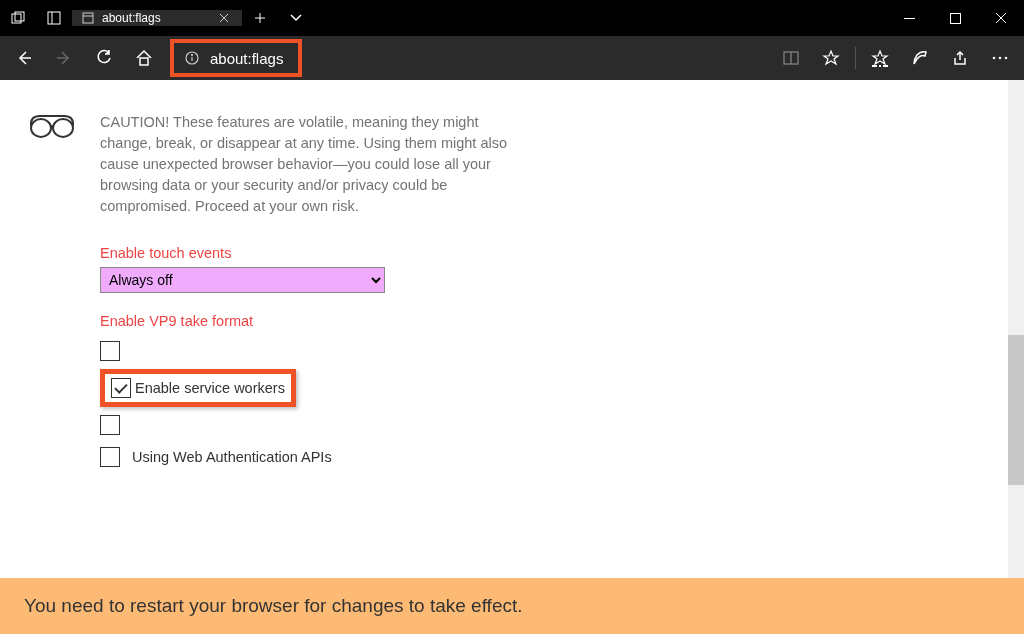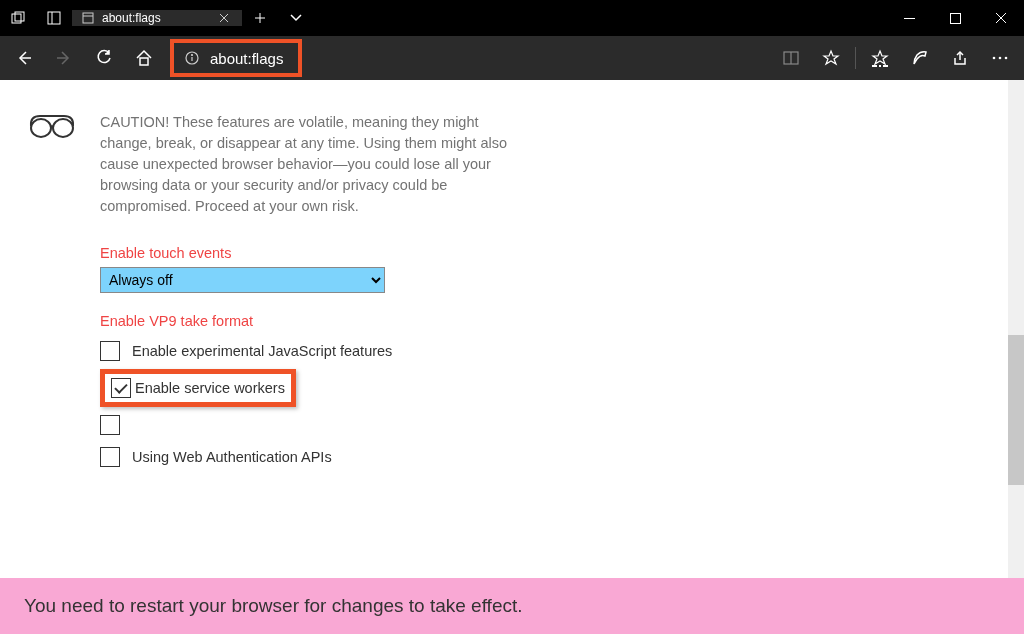--- a/index.html
+++ b/index.html
@@ -153,21 +153,21 @@
       font-size: 14.5px;
       color: #ef4444;
       margin-bottom: 6px;
     }
     select.flag-select {
       width: 285px;
       height: 26px;
       font-family: inherit;
       font-size: 14px;
       border: 1px solid #888;
-      background: #7dd3fc;
+      background: #f0abfc;
       padding-left: 4px;
       margin-bottom: 20px;
     }
     .checkbox-row {
       display: flex;
       align-items: center;
       gap: 12px;
       padding: 6px 0;
     }
     .chk {
@@ -213,21 +213,21 @@
       position: absolute;
       top: 255px;
       left: 0;
       right: 0;
       height: 150px;
       background: #c7c7c7;
     }
     
     .footer {
       height: 56px;
-      background: #f9a8d4;
+      background: #fdba74;
       display: flex;
       align-items: center;
       padding: 0 24px;
       font-size: 19px;
       color: #333;
     }
   </style>
 </head>
 <body>
 
@@ -383,21 +383,20 @@
 
       <div class="field-label">Enable touch events</div>
       <select class="flag-select">
         <option>Always off</option>
       </select>
 
       <div class="field-label">Enable VP9 take format</div>
 
       <div class="checkbox-row">
         <div class="chk"></div>
-        <span class="chk-label">Enable experimental JavaScript features</span>
       </div>
 
       <div class="highlight-box">
         <div class="chk checked"></div>
         <span class="chk-label">Enable service workers</span>
       </div>
 
       <div class="checkbox-row">
         <div class="chk"></div>
       </div>

